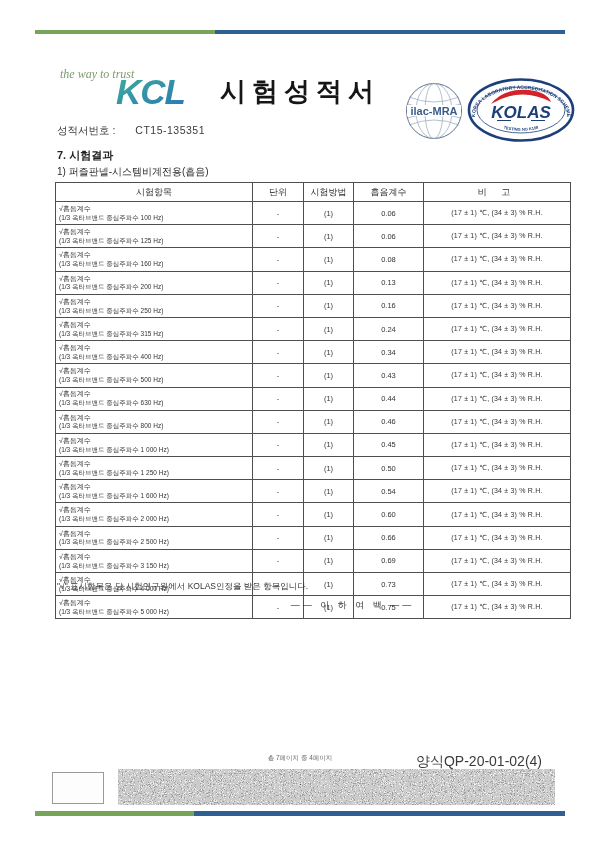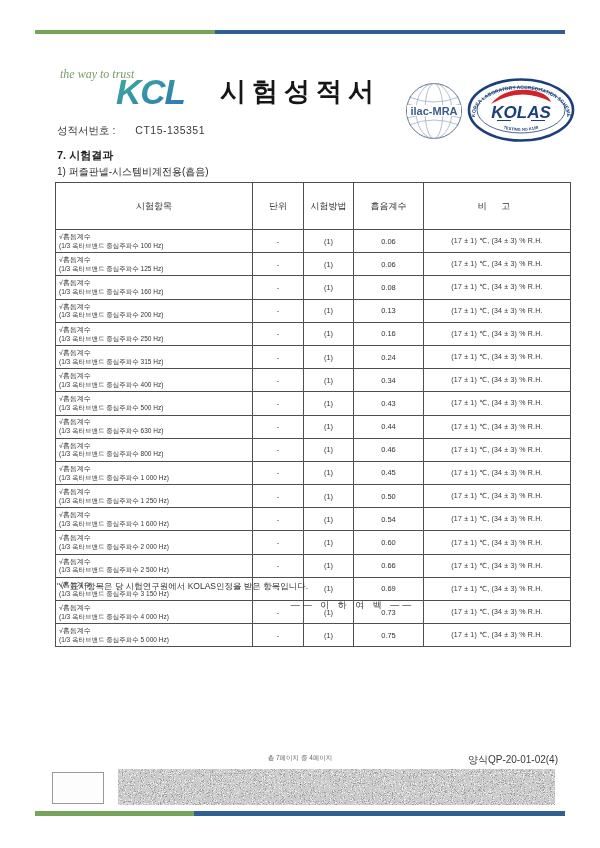--- a/index.html
+++ b/index.html
@@ -24,35 +24,35 @@
 
   .report-no{left:57px;top:124px;font-size:10.5px;color:#3a3a3a;display:flex;gap:20px;text-align:right;}
   .report-no .val{letter-spacing:0.5px;}
 
   .sec-heading{left:57px;top:148px;font-size:11px;font-weight:bold;color:#222;}
   .sec-sub{left:57px;top:165px;font-size:10px;color:#2b2b2b;}
 
   
   .result-table{left:55px;top:182px;width:515px;border-collapse:collapse;table-layout:fixed;}
   .result-table th,.result-table td{border:1px solid #4f4f4f;overflow:hidden;}
-  .result-table th{height:16px;font-size:9px;font-weight:normal;color:#2b2b2b;padding:15px 2px;}
+  .result-table th{height:16px;font-size:9px;font-weight:normal;color:#2b2b2b;padding:1px 2px;}
   .th-remark{letter-spacing:6px;}
   .result-table td{height:20.2px;font-size:7.5px;color:#333;padding:1px 2px;}
   td.c-item{text-align:left;vertical-align:middle;padding-left:3px;}
   .item-l1{font-size:7px;line-height:1.4;}
   .item-l2{font-size:6.5px;line-height:1.3;white-space:nowrap;}
   td.c-mid{text-align:center;}
   td.c-remark{text-align:center;font-size:7px;white-space:nowrap;letter-spacing:0.2px;}
 
   .kolas-note{left:57px;top:581px;font-size:8.5px;color:#333;}
   .blank-note{left:55px;top:599px;width:515px;text-align:center;font-size:9px;letter-spacing:3px;color:#333;padding-left:40px;}
 
   
   .page-info{left:0;top:754px;width:600px;text-align:center;font-size:6.5px;color:#666;}
-  .form-code{right:42px;top:753px;font-size:10px;color:#3a3a3a;}
+  .form-code{right:58px;top:753px;font-size:14px;color:#3a3a3a;}
   .stub-box{left:52px;top:772px;width:50px;height:30px;border:1px solid #9a9a9a;background:#fdfdfd;}
   .noise-strip{left:118px;top:769px;width:437px;height:36px;}
 </style>
 </head>
 <body>
 
 <div class="abs bar bar-top"></div>
 
 <svg class="abs kcl-logo" viewBox="0 0 130 52">
   <defs>

